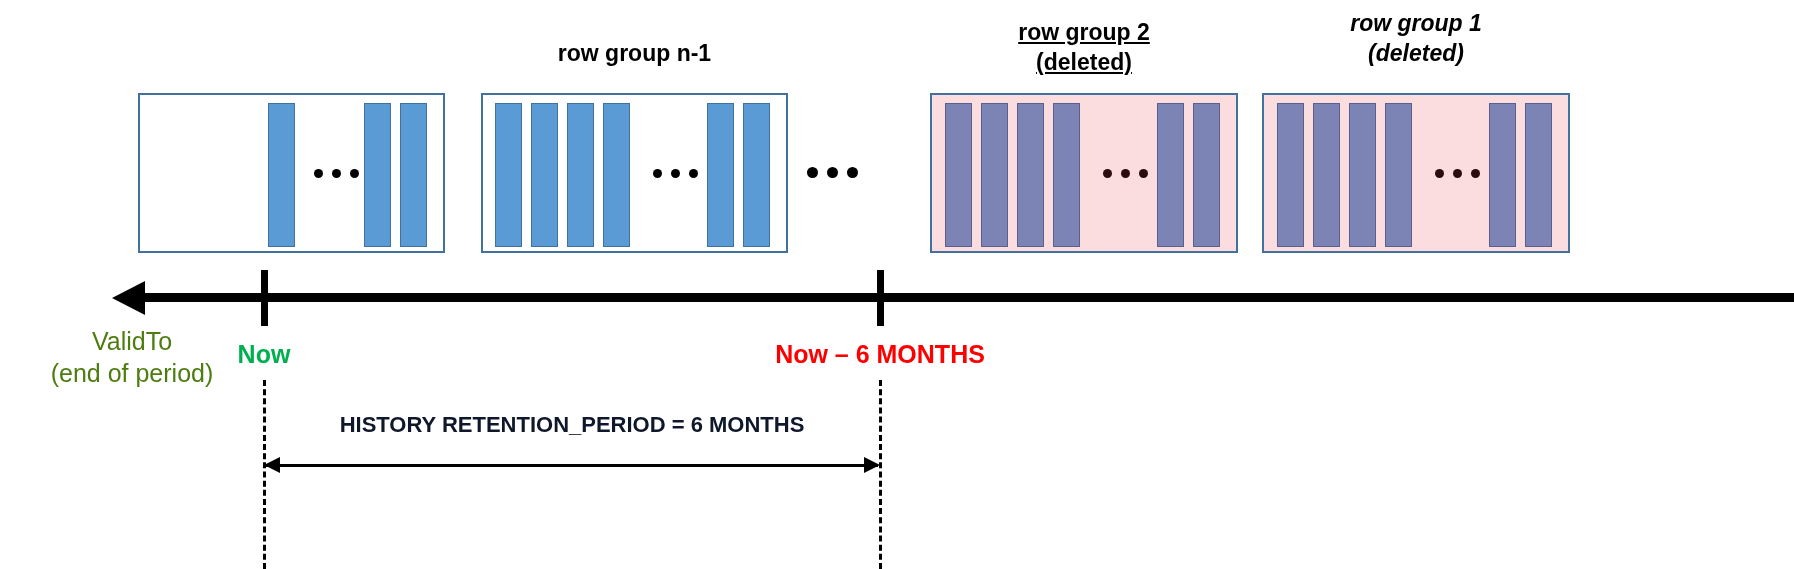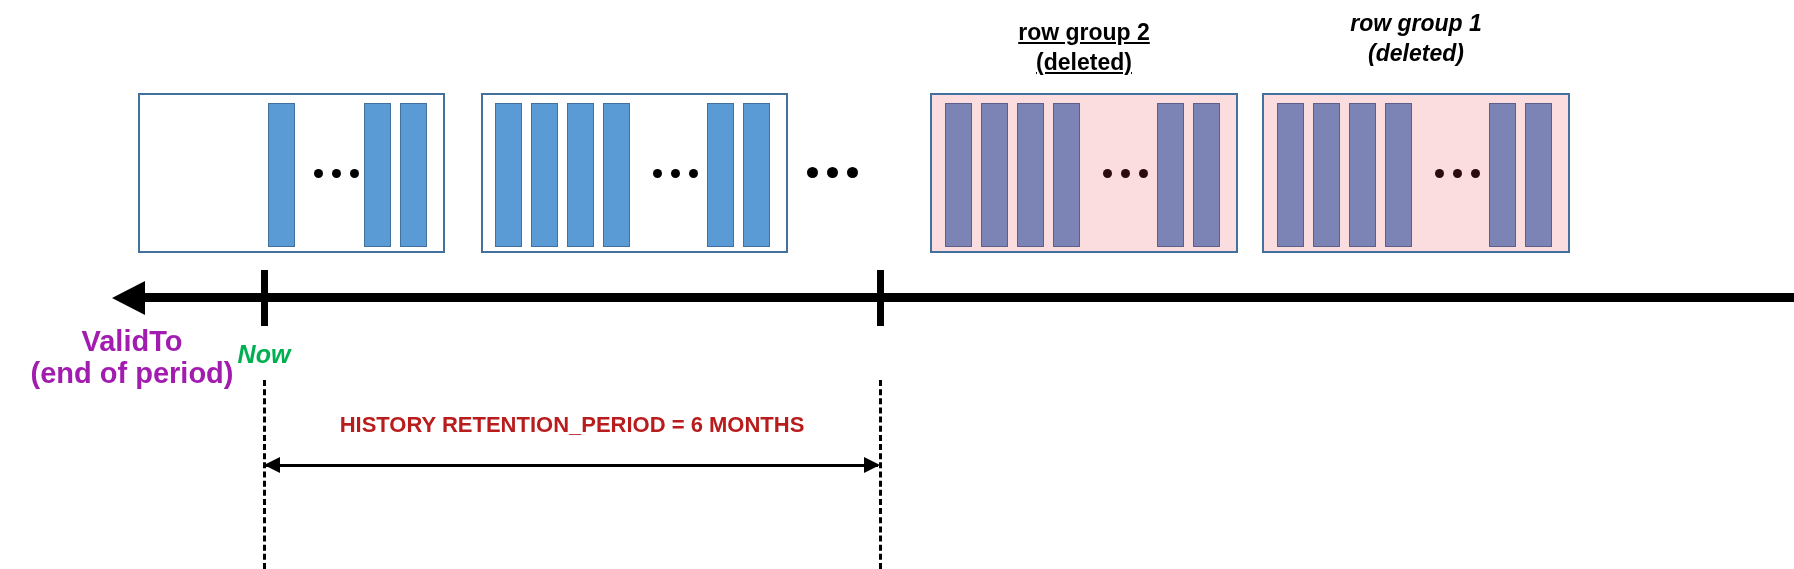--- a/index.html
+++ b/index.html
@@ -94,51 +94,50 @@
   .tick {
     position: absolute;
     width: 7px;
     background: #000000;
   }
 
   
   .axis-caption {
     position: absolute;
     font-family: "Liberation Sans", sans-serif;
-    font-weight: bold;
-    font-size: 29px;
+    font-weight: normal;
+    font-size: 25px;
     line-height: 32px;
-    color: #a21caf;
+    color: #4d7c0f;
     white-space: pre-line;
   }
   .tick-label {
     position: absolute;
     font-family: "Liberation Sans", sans-serif;
     font-weight: bold;
     font-size: 25px;
     line-height: 30px;
     text-align: center;
     white-space: nowrap;
-    font-style: italic;
   }
   .tick-label.now      { color: #00B050; }
   .tick-label.now-minus{ color: #FF0000; }
 
   
   .dashed-guide {
     position: absolute;
     width: 0;
     border-left: 3px dashed #000000;
   }
   #retention-label {
     position: absolute;
     font-family: "Liberation Sans", sans-serif;
     font-weight: bold;
     font-size: 22px;
-    color: #b91c1c;
+    color: #0f172a;
     white-space: nowrap;
     text-align: center;
   }
   #retention-line {
     position: absolute;
     height: 3px;
     background: #000000;
   }
   .retention-head {
     position: absolute;
@@ -149,20 +148,21 @@
   }
   .retention-head.left  { border-right: 16px solid #000000; }
   .retention-head.right { border-left: 16px solid #000000; }
 </style>
 </head>
 <body>
 
 <div id="canvas">
 
 
+  <div class="group-label" style="left:481px; top:38px; width:307px;">row group n-1</div>
 
   <div class="group-label" style="left:930px; top:17px; width:308px;text-decoration:underline;">row group 2
 (deleted)</div>
 
   <div class="group-label" style="left:1262px; top:8px; width:308px;font-style:italic;">row group 1
 (deleted)</div>
 
   <div class="group-box" style="left:138px; top:93px; width:307px; height:160px;">
     <div class="bar" style="left:128px; top:8px; width:27px; height:144px;"></div>
     <div class="dots" style="left:168px; top:68px; width:56px; height:20px;">
@@ -226,20 +226,21 @@
   <div id="timeline-axis" style="left:144px; top:293px; width:1650px;"></div>
 
   <div class="tick" style="left:261px; top:270px; height:56px;"></div>
   <div class="tick" style="left:877px; top:270px; height:56px;"></div>
 
   <div class="axis-caption" style="left:22px; top:325px; width:220px; text-align:center;">ValidTo
 (end of period)</div>
 
   <div class="tick-label now" style="left:164px; top:339px; width:200px;">Now</div>
 
+  <div class="tick-label now-minus" style="left:730px; top:339px; width:300px;">Now – 6 MONTHS</div>
 
   <div class="dashed-guide" style="left:263px; top:380px; height:189px;"></div>
   <div class="dashed-guide" style="left:879px; top:380px; height:189px;"></div>
 
   <div id="retention-label" style="left:264px; top:412px; width:616px;">HISTORY RETENTION_PERIOD =  6 MONTHS</div>
 
   <div class="retention-head left" style="left:264px; top:457px;"></div>
   <div id="retention-line" style="left:266px; top:464px; width:612px;"></div>
   <div class="retention-head right" style="left:864px; top:457px;"></div>
 

